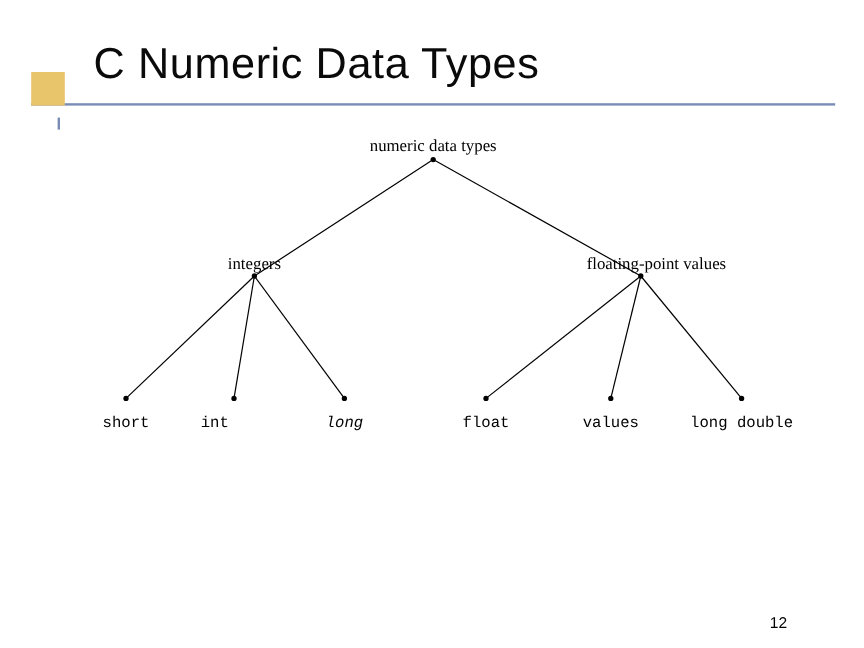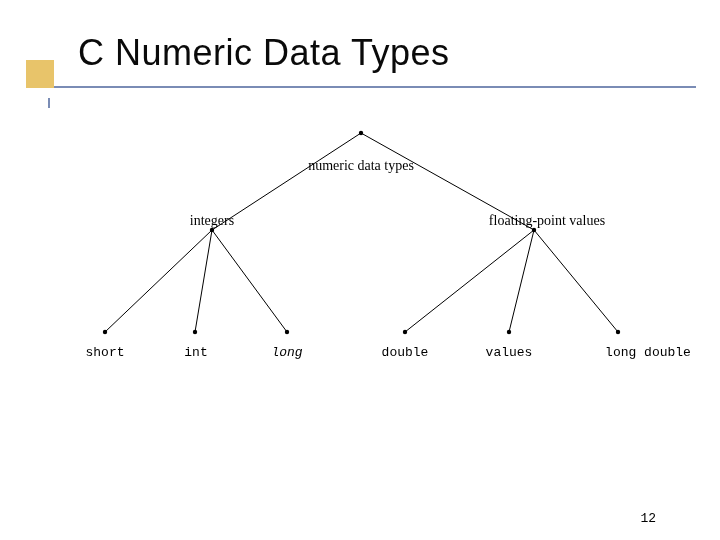--- a/index.html
+++ b/index.html
@@ -77,21 +77,21 @@
     white-space: nowrap;
     text-align: center;
     transform: translateX(-50%);
   }
   .page-number {
     position: absolute;
     right: 20px;
     bottom: 14px;
     font-size: 13px;
     color: #000;
-    font-family: Liberation Mono, monospace;
+    font-family: Liberation Sans, sans-serif;
   }
   svg line {
     stroke: #000;
     stroke-width: 1;
   }
   svg circle {
     fill: #000;
   }
 </style>
 </head>
@@ -118,26 +118,26 @@
       <circle cx="287" cy="332" r="2.2"></circle>
       <line x1="534" y1="230" x2="405" y2="332"></line>
       <circle cx="405" cy="332" r="2.2"></circle>
       <line x1="534" y1="230" x2="509" y2="332"></line>
       <circle cx="509" cy="332" r="2.2"></circle>
       <line x1="534" y1="230" x2="618" y2="332"></line>
       <circle cx="618" cy="332" r="2.2"></circle>
     </svg>
 
   <div id="labels">
-      <div class="node-label" style="left: 361px; top: 115px; margin-top: 43px;">numeric data types</div>
+      <div class="node-label" style="left: 361px; top: 115px;">numeric data types</div>
       <div class="node-label" style="left: 212px; top: 213px; text-align: right;">integers</div>
       <div class="node-label" style="left: 534px; top: 213px; margin-left: 13px;">floating-point values</div>
       <div class="leaf-label" style="left: 105px; top: 345px;">short</div>
-      <div class="leaf-label" style="left: 196px; top: 345px;">int</div>
+      <div class="leaf-label" style="left: 179px; top: 345px;">int</div>
       <div class="leaf-label" style="left: 287px; top: 345px; font-style: italic;">long</div>
-      <div class="leaf-label" style="left: 405px; top: 345px;">double</div>
+      <div class="leaf-label" style="left: 405px; top: 345px;">float</div>
       <div class="leaf-label" style="left: 509px; top: 345px;">values</div>
-      <div class="leaf-label" style="left: 648px; top: 345px;">long double</div>
+      <div class="leaf-label" style="left: 618px; top: 345px;">long double</div>
     </div>
 
   <div class="page-number">12</div>
 
 </div>
 
 </body></html>

